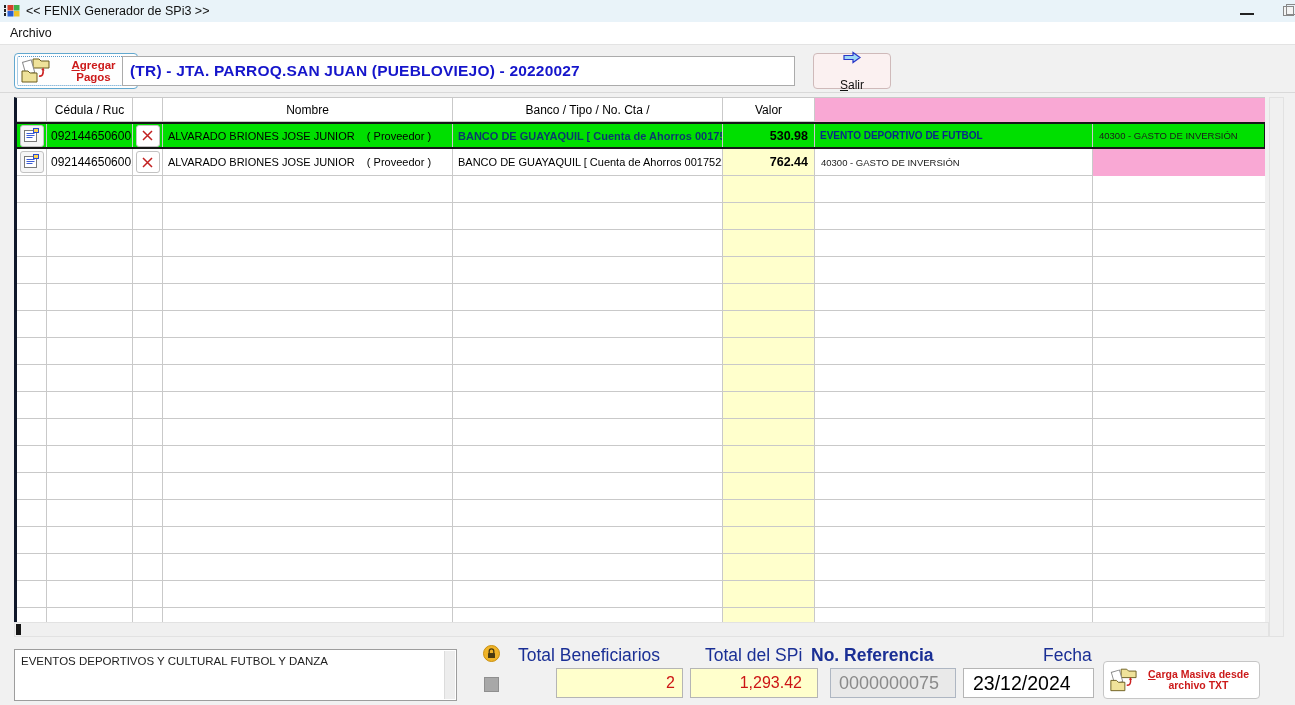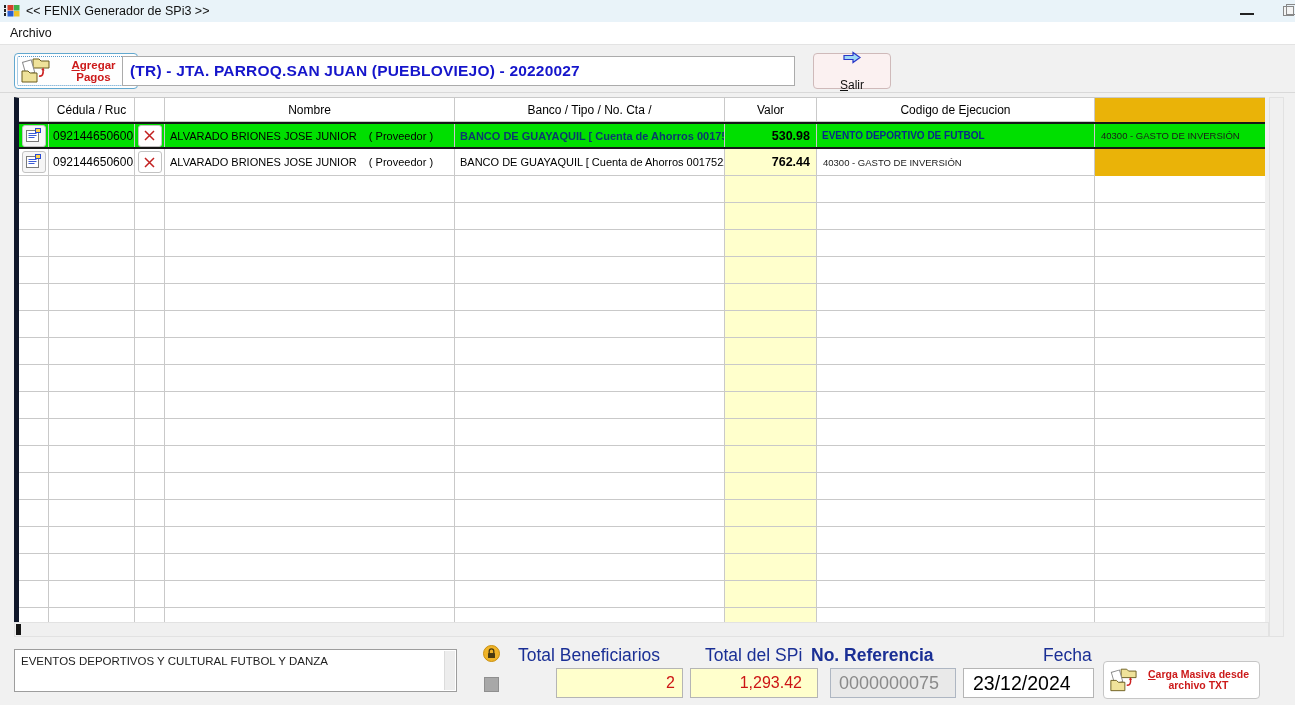--- a/index.html
+++ b/index.html
@@ -25,21 +25,21 @@
   .hotkey { text-decoration:underline; }
 
   .title-field { position:absolute; left:122px; top:56px; width:673px; height:30px; background:#fff; border:1px solid #ababab; font-size:15.5px; font-weight:bold; color:#1515cb; display:flex; align-items:center; padding-left:7px; letter-spacing:.2px; }
 
   .btn-salir { position:absolute; left:813px; top:53px; width:78px; height:36px; background:#fbf1f1; border:1px solid #cfbaba; border-radius:4px; display:flex; flex-direction:column; align-items:center; justify-content:center; gap:11px; cursor:pointer; }
   .btn-salir .lbl { font-size:12px; color:#111; }
 
   .toolbar-divider { position:absolute; top:92px; left:0; width:1295px; height:1px; background:#d9d9d9; }
 
   
-  .grid { position:absolute; left:14px; top:97px; width:1251px; border-left:5px solid #0f172a; border-top:1px solid #c9c9c9; background:#eab308; }
+  .grid { position:absolute; left:14px; top:97px; width:1251px; border-left:3px solid #0f172a; border-top:1px solid #c9c9c9; background:#f9a8d4; }
   .row { display:grid; grid-template-columns:30px 86px 30px 290px 270px 92px 278px 173px; }
   .cell { border-right:1px solid #c9c9c9; border-bottom:1px solid #c9c9c9; display:flex; align-items:center; overflow:hidden; background:#fff; }
   .ghead .cell { height:24px; justify-content:center; font-size:12px; color:#000; background:#fff; }
   .gbody { height:501px; overflow:hidden; }
   .gbody .row { height:27px; }
 
   .c-cedula { font-size:12px; padding-left:4px; color:#000; }
   .c-nombre { font-size:11px; padding-left:5px; white-space:pre; color:#000; }
   .c-banco  { font-size:11px; padding-left:5px; color:#000; white-space:nowrap; }
   .c-valor  { font-size:12.5px; font-weight:bold; justify-content:flex-end; padding-right:6px; color:#000; background:#ffffcc; }
@@ -56,21 +56,21 @@
 
   .mini-btn { background:#fff; border:1px solid #c2c2c2; border-radius:3px; width:24px; height:22px; display:flex; align-items:center; justify-content:center; cursor:pointer; padding:0; }
   .edit-btn { background:#f6f6f6; }
 
   
   .vscroll { position:absolute; left:1269px; top:97px; width:15px; height:540px; background:#f0f0f0; border:1px solid #e2e2e2; cursor:pointer; }
   .hscroll { position:absolute; left:14px; top:622px; width:1255px; height:15px; background:#f0f0f0; border:1px solid #e2e2e2; cursor:pointer; }
   .hscroll .thumb { position:absolute; left:1px; top:1px; width:5px; height:11px; background:#161616; }
 
   
-  .obs-box { position:absolute; left:14px; top:649px; width:443px; height:43px; background:#fff; border:1px solid #9d9d9d; font-size:11.5px; color:#222; padding:5px 16px 4px 6px; }
+  .obs-box { position:absolute; left:14px; top:649px; width:443px; height:52px; background:#fff; border:1px solid #9d9d9d; font-size:11.5px; color:#222; padding:5px 16px 4px 6px; }
   .obs-scroll { position:absolute; right:1px; top:1px; bottom:1px; width:11px; background:#ededed; border-left:1px solid #dcdcdc; }
   .lock-wrap { position:absolute; left:483px; top:645px; }
   .gray-square { position:absolute; left:484px; top:677px; width:15px; height:15px; background:#a8a8a8; border:1px solid #8f8f8f; }
 
   .f-label { position:absolute; top:645px; height:20px; font-size:17.5px; color:#1a2f95; white-space:nowrap; }
   .lbl-ben { left:518px; }  .lbl-spi { left:705px; }  .lbl-ref { left:811px;font-weight:bold; }  .lbl-fecha { left:1043px; }
 
   .f-field { position:absolute; top:668px; height:30px; border:1px solid #b5b5b5; display:flex; align-items:center; background:#fff; }
   .fld-ben { left:556px; width:127px; background:#ffffcc; justify-content:flex-end; padding-right:7px; font-size:16px; color:#cc1414; }
   .fld-spi { left:690px; width:128px; background:#ffffcc; justify-content:flex-end; padding-right:15px; font-size:16px; color:#cc1414; }
@@ -131,21 +131,20 @@
 <div class="toolbar-divider"></div>
 
 <div class="grid">
   <div class="row ghead">
     <div class="cell"></div>
     <div class="cell">Cédula / Ruc</div>
     <div class="cell"></div>
     <div class="cell">Nombre</div>
     <div class="cell">Banco / Tipo / No. Cta /</div>
     <div class="cell">Valor</div>
-    <div class="cell">Codigo de Ejecucion</div>
   </div>
   <div class="gbody" id="gbody">
       <div class="row sel">
         <div class="cell c-icon">
           <button class="mini-btn edit-btn">
   <svg width="17" height="16" viewBox="0 0 17 16">
     <rect x="1.5" y="2.5" width="12" height="11" fill="#ffffff" stroke="#7a7a7a"></rect>
     <line x1="3.5" y1="5.5" x2="11.5" y2="5.5" stroke="#3b5bd6"></line>
     <line x1="3.5" y1="7.5" x2="11.5" y2="7.5" stroke="#3b5bd6"></line>
     <line x1="3.5" y1="9.5" x2="9.5" y2="9.5" stroke="#3b5bd6"></line>

